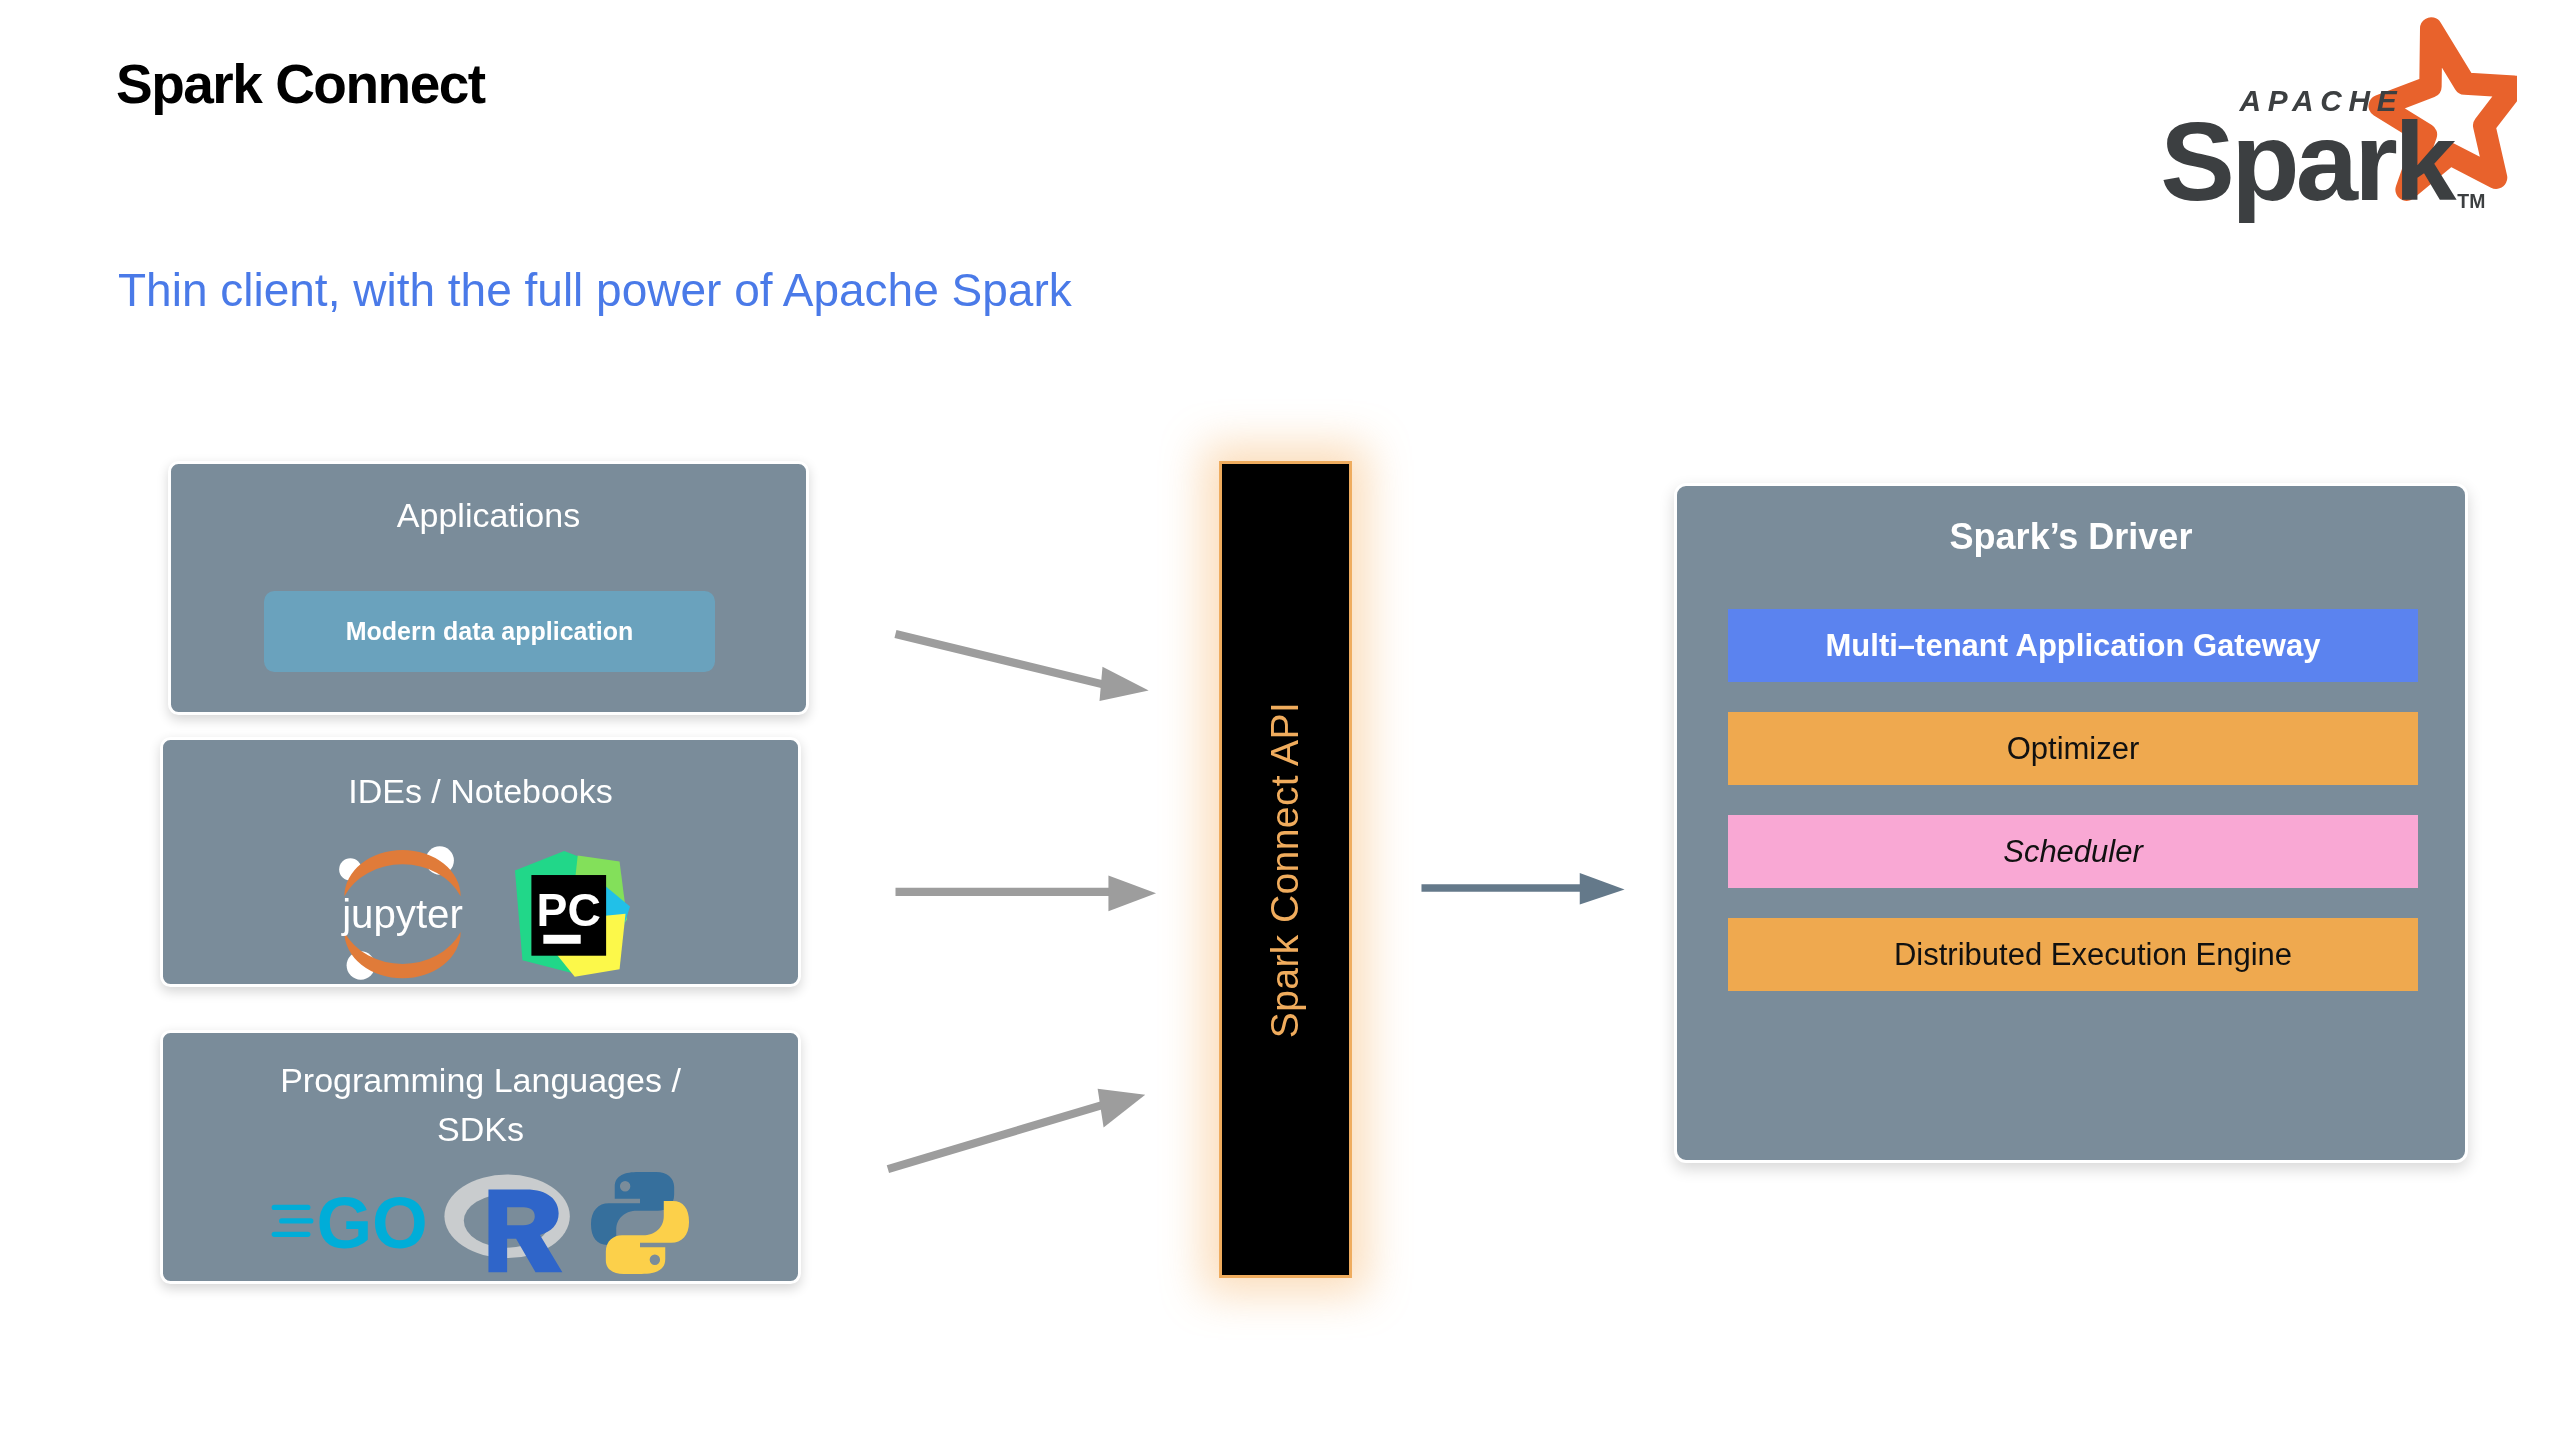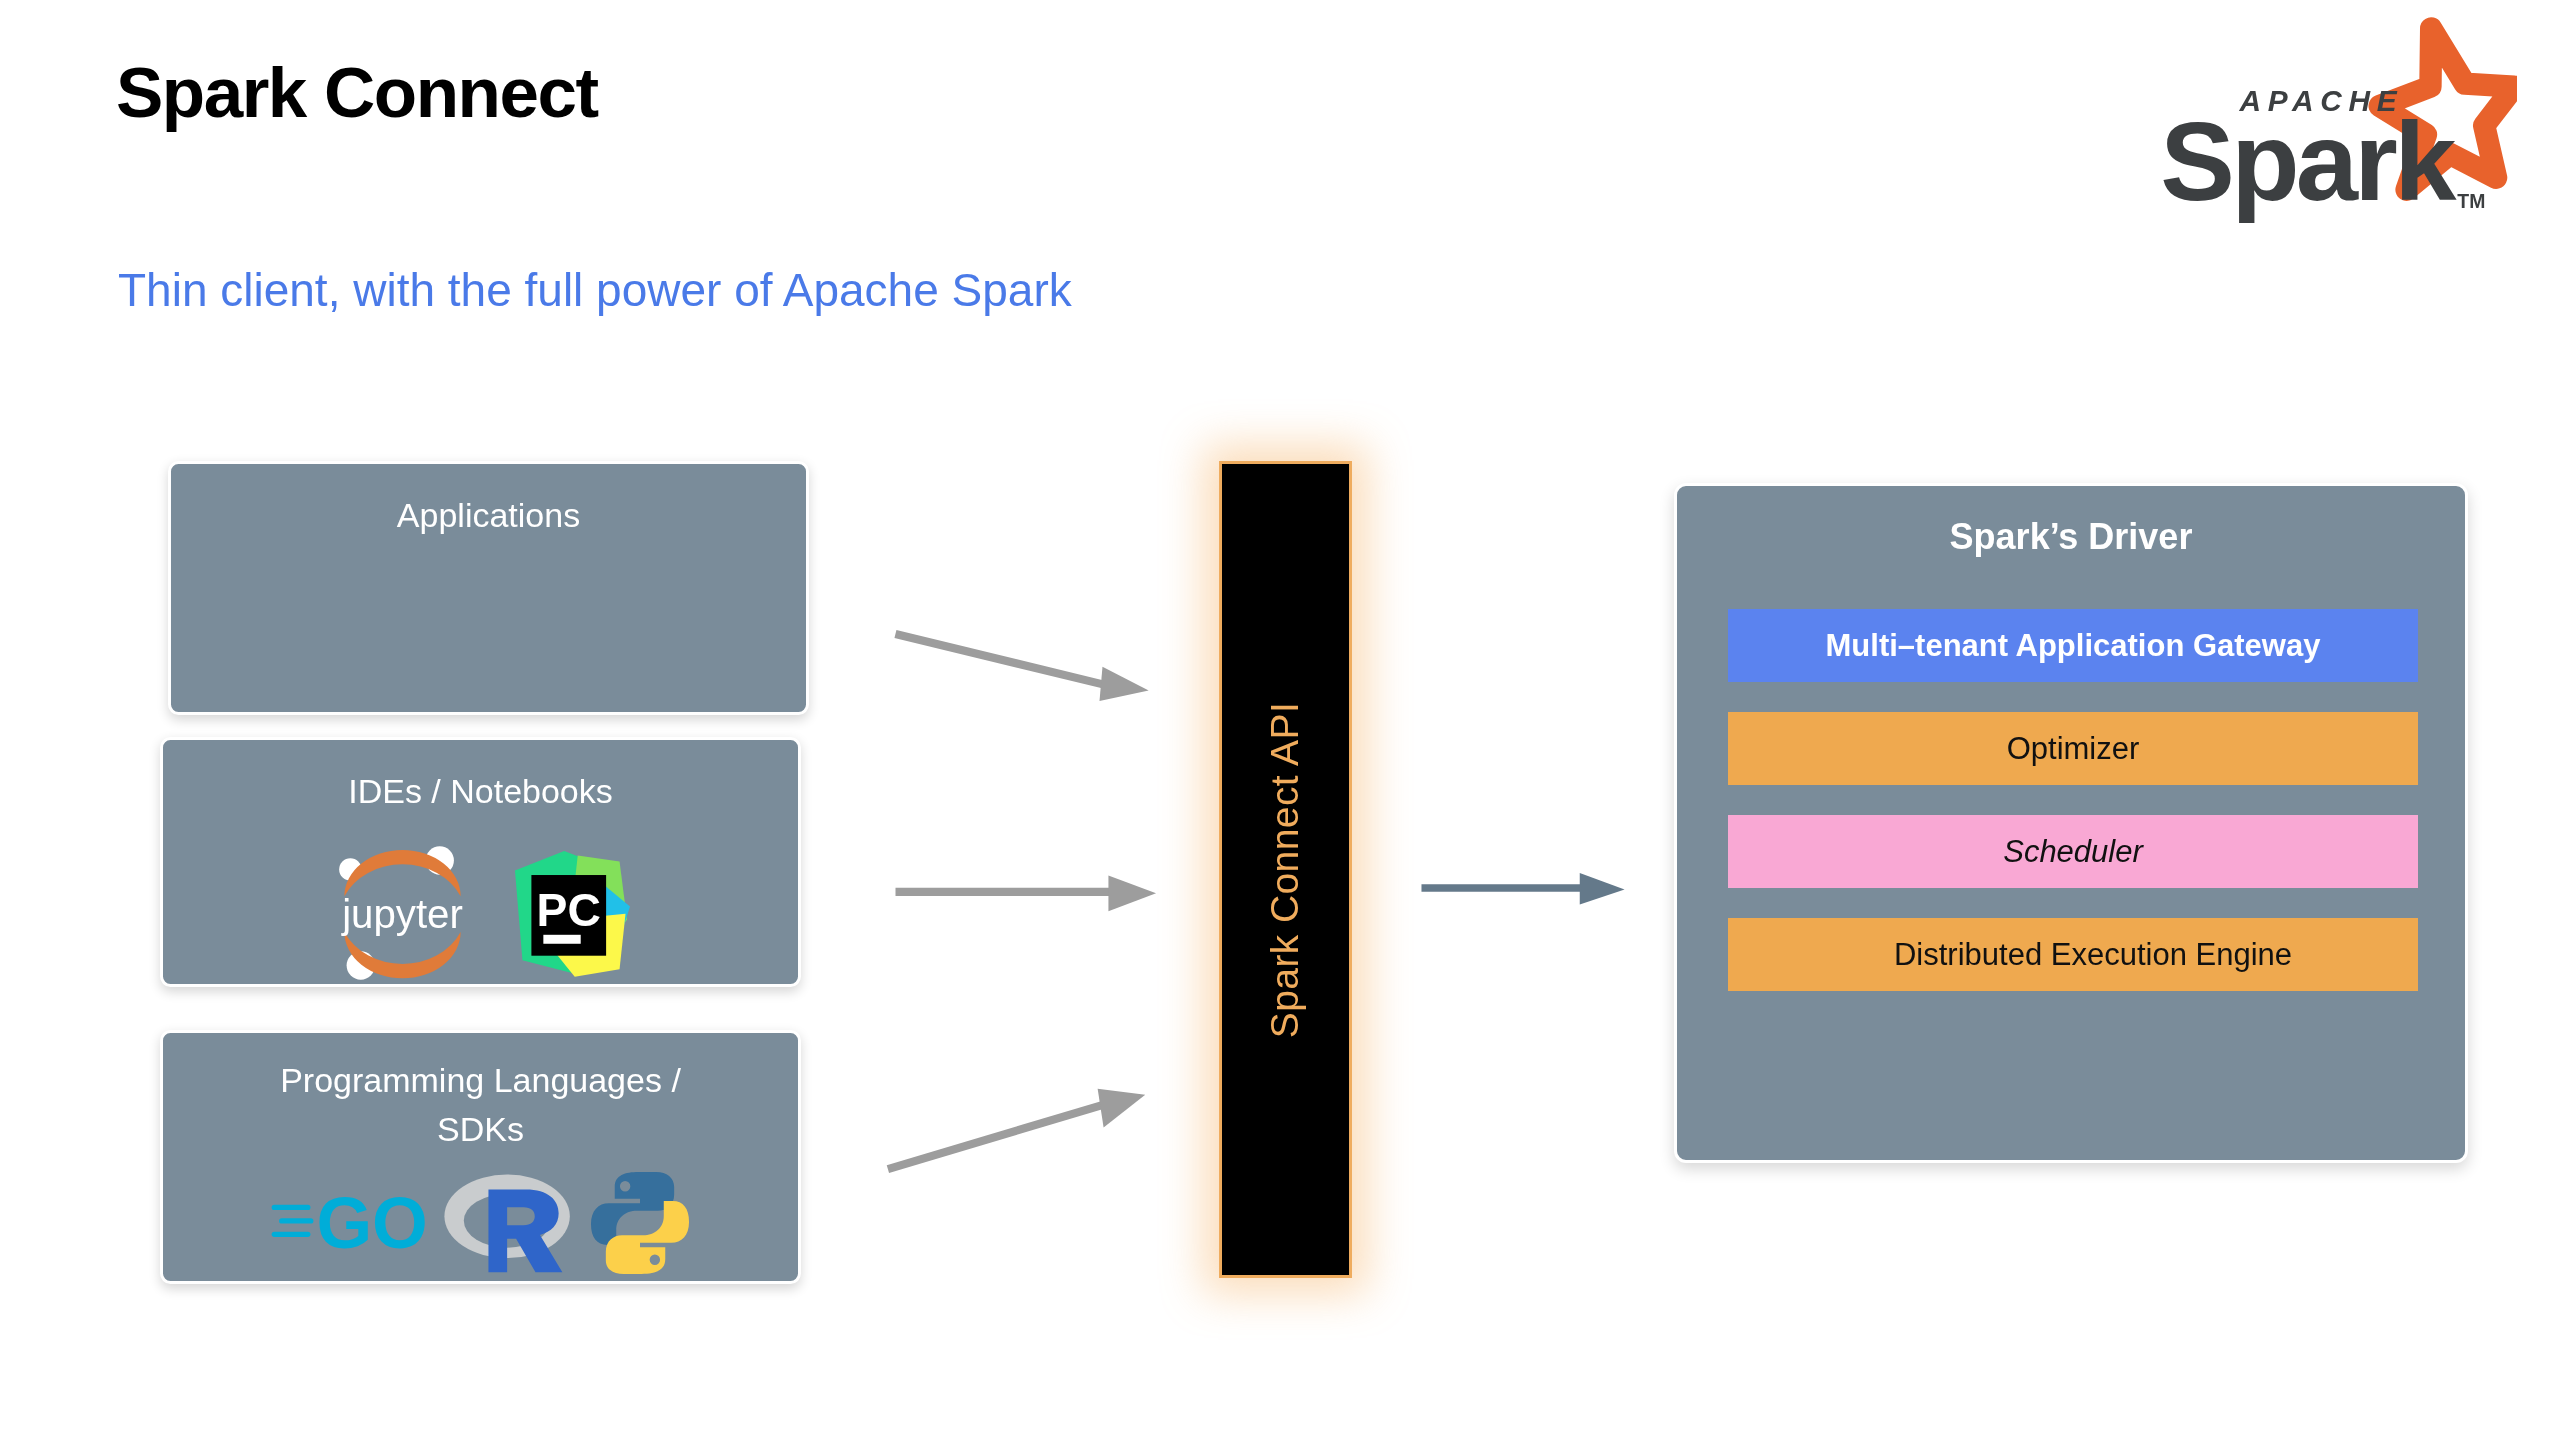--- a/index.html
+++ b/index.html
@@ -14,21 +14,21 @@
     overflow: hidden;
     font-family: "Liberation Sans", sans-serif;
     background: #ffffff;
   }
 
   
   #page-title {
     position: absolute;
     left: 116px;
     top: 56px;
-    font-size: 71px;
+    font-size: 55px;
     font-weight: 700;
     letter-spacing: -1.5px;
     color: #000000;
     line-height: 1.05;
     white-space: nowrap;
   }
   #page-subtitle {
     position: absolute;
     left: 118px;
     top: 265px;
@@ -186,20 +186,21 @@
 
     <text x="148" y="128" font-family="'Liberation Sans', sans-serif" font-size="40" font-style="italic" font-weight="700" letter-spacing="9" fill="#3c3f41">APACHE</text>
 
     <text x="42" y="248" font-family="'Liberation Sans', sans-serif" font-size="150" font-weight="700" fill="#3c3f41" letter-spacing="-5">Spark</text>
     <text x="440" y="258" font-family="'Liberation Sans', sans-serif" font-size="26" font-weight="700" fill="#3c3f41">TM</text>
   </svg>
 </div>
 
 <div class="client-card" id="card-applications">
   <div class="card-title">Applications</div>
+  <div id="chip-modern-data-app">Modern data application</div>
 </div>
 
 <div class="client-card" id="card-ides">
   <div class="card-title">IDEs / Notebooks</div>
   <div class="logo-row" id="ides-logo-row">
 
     <span class="icon-wrap">
       <svg width="149" height="138" viewBox="0 0 200 185" xmlns="http://www.w3.org/2000/svg">
         <circle cx="30" cy="34" r="15" fill="#ffffff"></circle>
         <circle cx="150" cy="22" r="19" fill="#ffffff"></circle>

